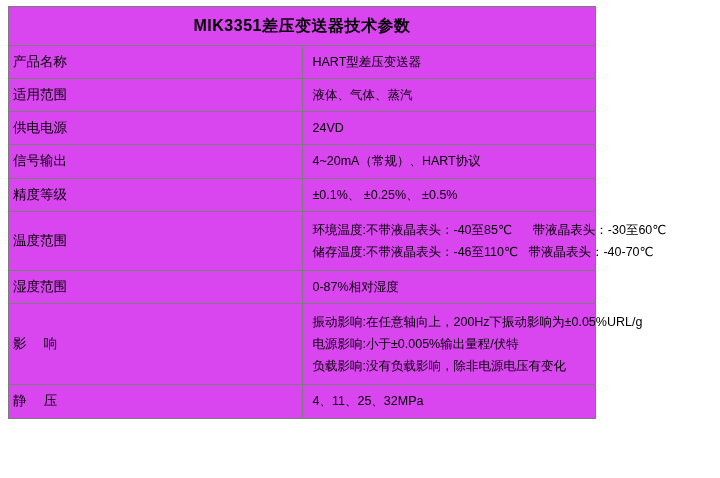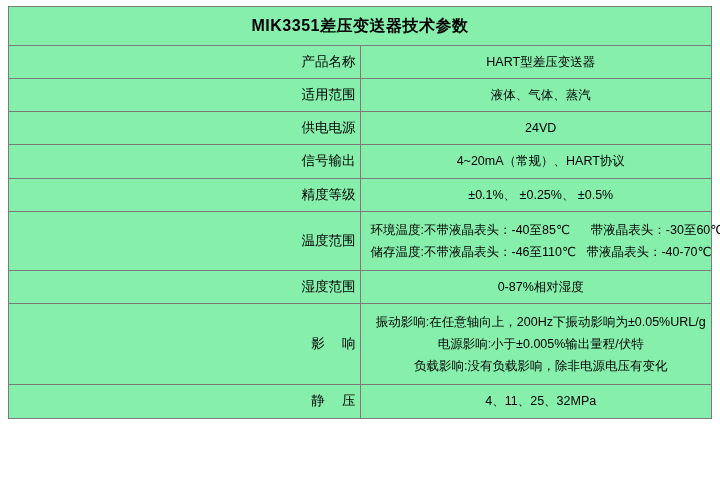--- a/index.html
+++ b/index.html
@@ -14,46 +14,46 @@
     color: #000000;
     overflow: hidden;
   }
   .spec-wrap {
     padding: 6px 8px 0 8px;
     box-sizing: border-box;
     width: 720px;
   }
   table.spec {
     border-collapse: collapse;
-    width: 704px;
+    width: 588px;
     table-layout: fixed;
-    background: #86efac;
+    background: #d946ef;
   }
   table.spec td {
     border: 1px solid #7b7b7b;
     padding: 0;
     vertical-align: middle;
   }
   .title-cell {
     text-align: center;
     font-size: 16px;
     font-weight: bold;
     letter-spacing: 0.5px;
     height: 34px;
     padding: 2px 0 !important;
   }
   .label-cell {
     width: 150px;
-    text-align: right;
+    text-align: left;
     font-size: 13.5px;
     padding: 7px 4px !important;
     white-space: nowrap;
   }
   .value-cell {
-    text-align: center;
+    text-align: left;
     font-size: 12.5px;
     padding: 7px 0 7px 10px !important;
     line-height: 1.45;
   }
   .value-cell .line {
     display: block;
     white-space: pre;
   }
   .pad-lines .line {
     padding: 2px 0;

